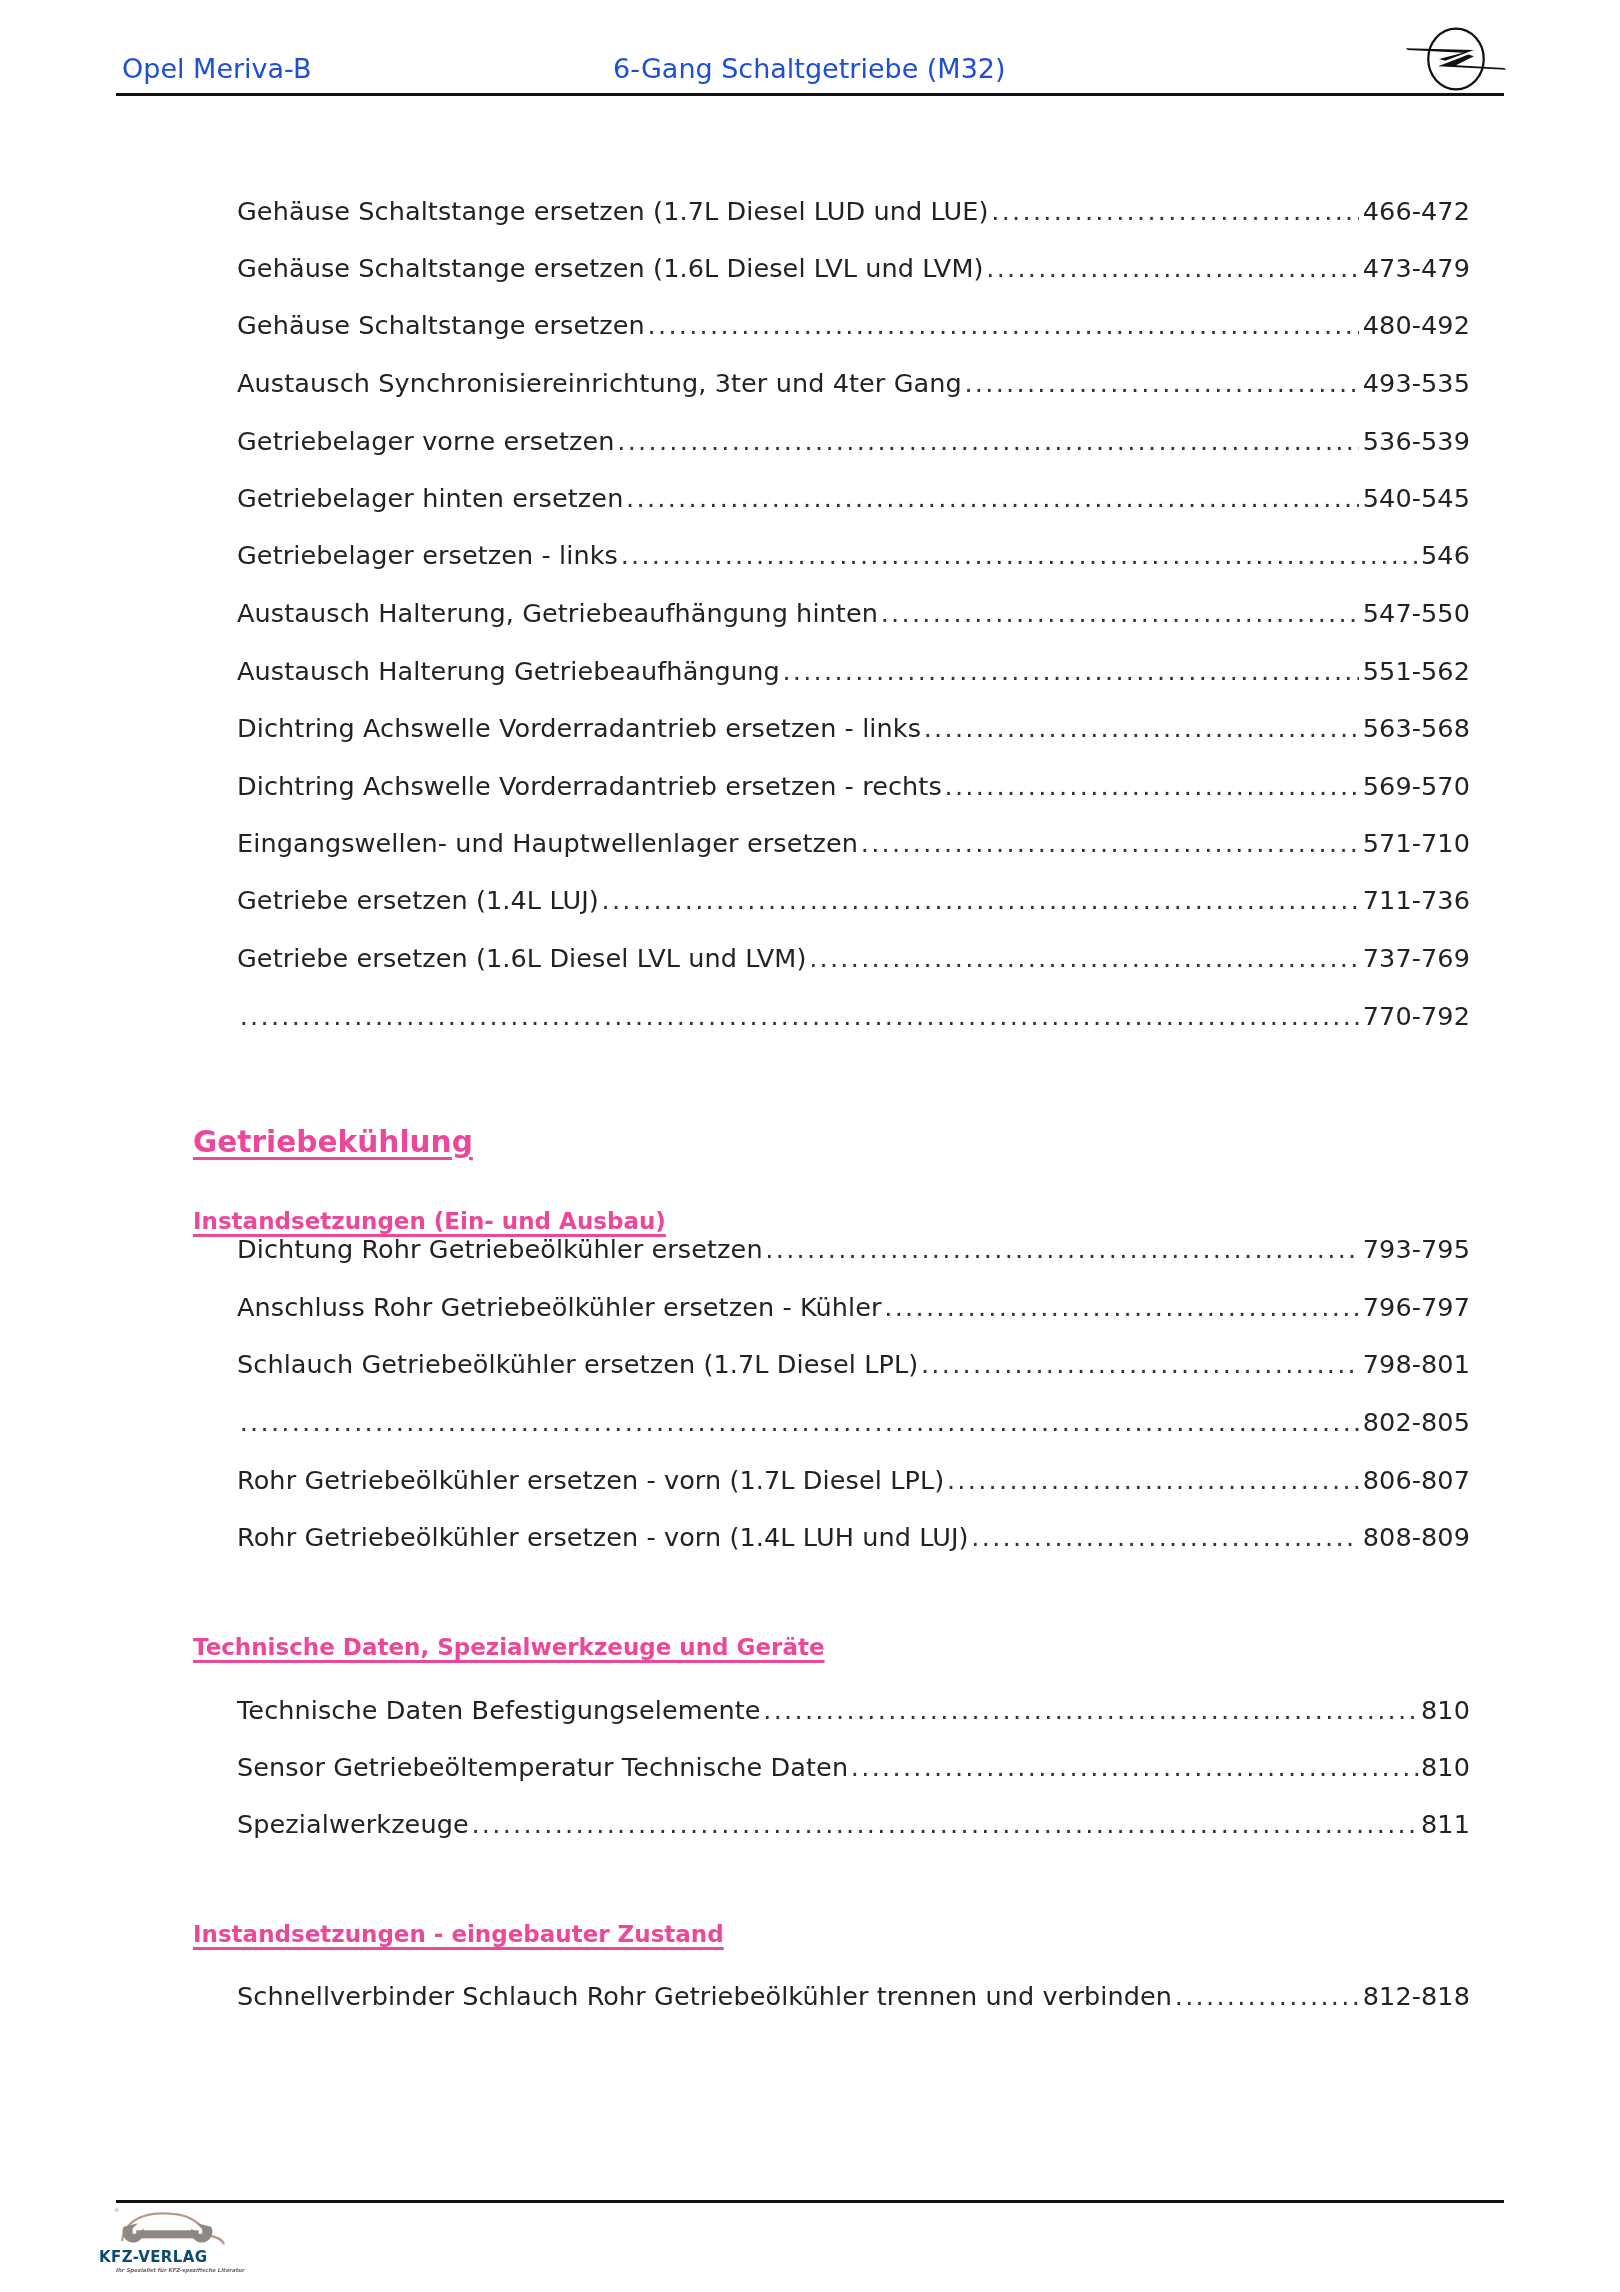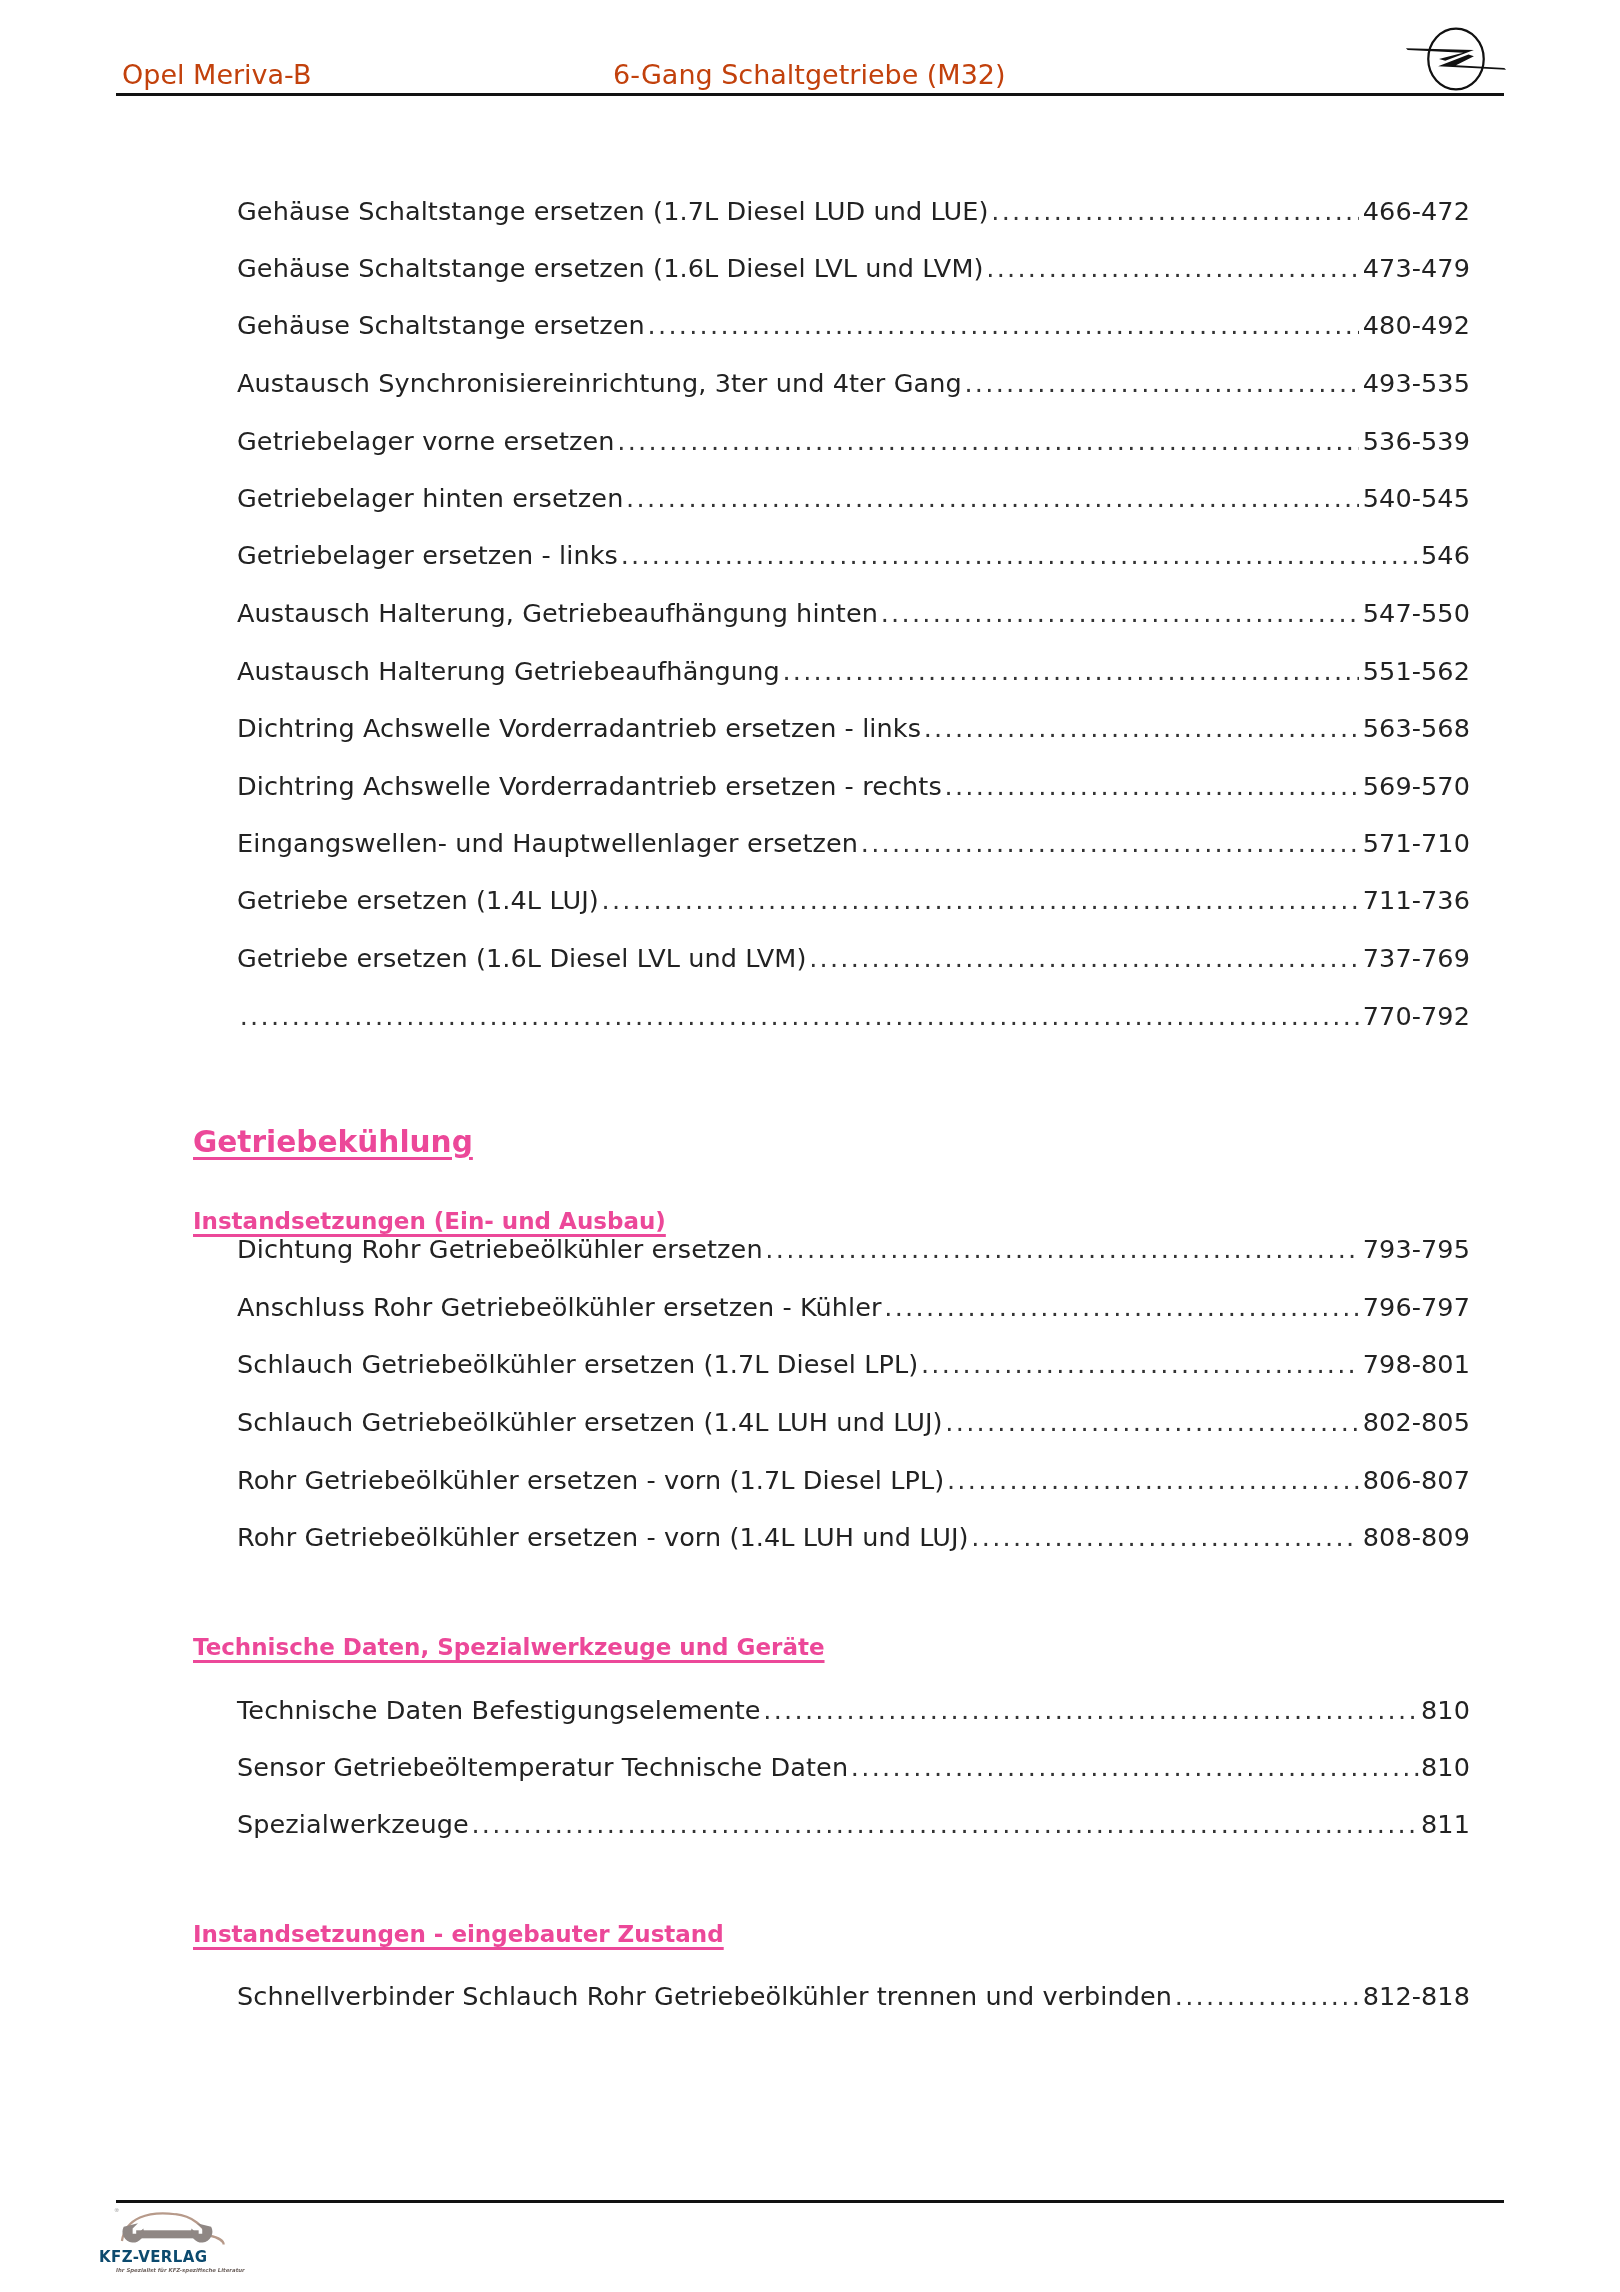--- a/index.html
+++ b/index.html
@@ -1,21 +1,21 @@
 <!DOCTYPE html>
 <html style="font-size:14.3px"><head>
 <meta charset="utf-8">
 <style>
   html, body { margin: 0; padding: 0; background: #ffffff; }
   body { width: 1620px; height: 2293px; position: relative; overflow: hidden;
          font-family: "DejaVu Sans", sans-serif; color: #222222; }
   .abs { position: absolute; }
 
   
-  .hdr-text { font-size: 27px; line-height: 1; white-space: nowrap; color: #c2410c; top: 61px; }
+  .hdr-text { font-size: 27px; line-height: 1; white-space: nowrap; color: #1d4ed8; top: 55px; }
   #hdr-left { left: 122px; }
   #hdr-center { left: 613px; }
   .rule { left: 116px; width: 1388px; height: 2.7px; background: #111111; }
   #hdr-rule { top: 93px; }
   #ftr-rule { top: 2200px; }
   #opel-logo { left: 1404px; top: 25px; width: 104px; height: 68px; }
 
   
   .toc-row { left: 193px; width: 1233px; height: 36px; display: flex; align-items: baseline;
              font-size: 25.5px; line-height: 36px; white-space: nowrap; letter-spacing: 0.1px; margin-left: 44px; }
@@ -134,21 +134,20 @@
     <span class="title">Anschluss Rohr Getriebeölkühler ersetzen - Kühler</span>
     <span class="leader"></span>
     <span class="page">796-797</span>
   </div>
 <div class="abs toc-row" style="top:1346px">
     <span class="title">Schlauch Getriebeölkühler ersetzen (1.7L Diesel LPL)</span>
     <span class="leader"></span>
     <span class="page">798-801</span>
   </div>
 <div class="abs toc-row" style="top:1404px">
-    <span class="title">Schlauch Getriebeölkühler ersetzen (1.4L LUH und LUJ)</span>
     <span class="leader"></span>
     <span class="page">802-805</span>
   </div>
 <div class="abs toc-row" style="top:1462px">
     <span class="title">Rohr Getriebeölkühler ersetzen - vorn (1.7L Diesel LPL)</span>
     <span class="leader"></span>
     <span class="page">806-807</span>
   </div>
 <div class="abs toc-row" style="top:1519px">
     <span class="title">Rohr Getriebeölkühler ersetzen - vorn (1.4L LUH und LUJ)</span>

